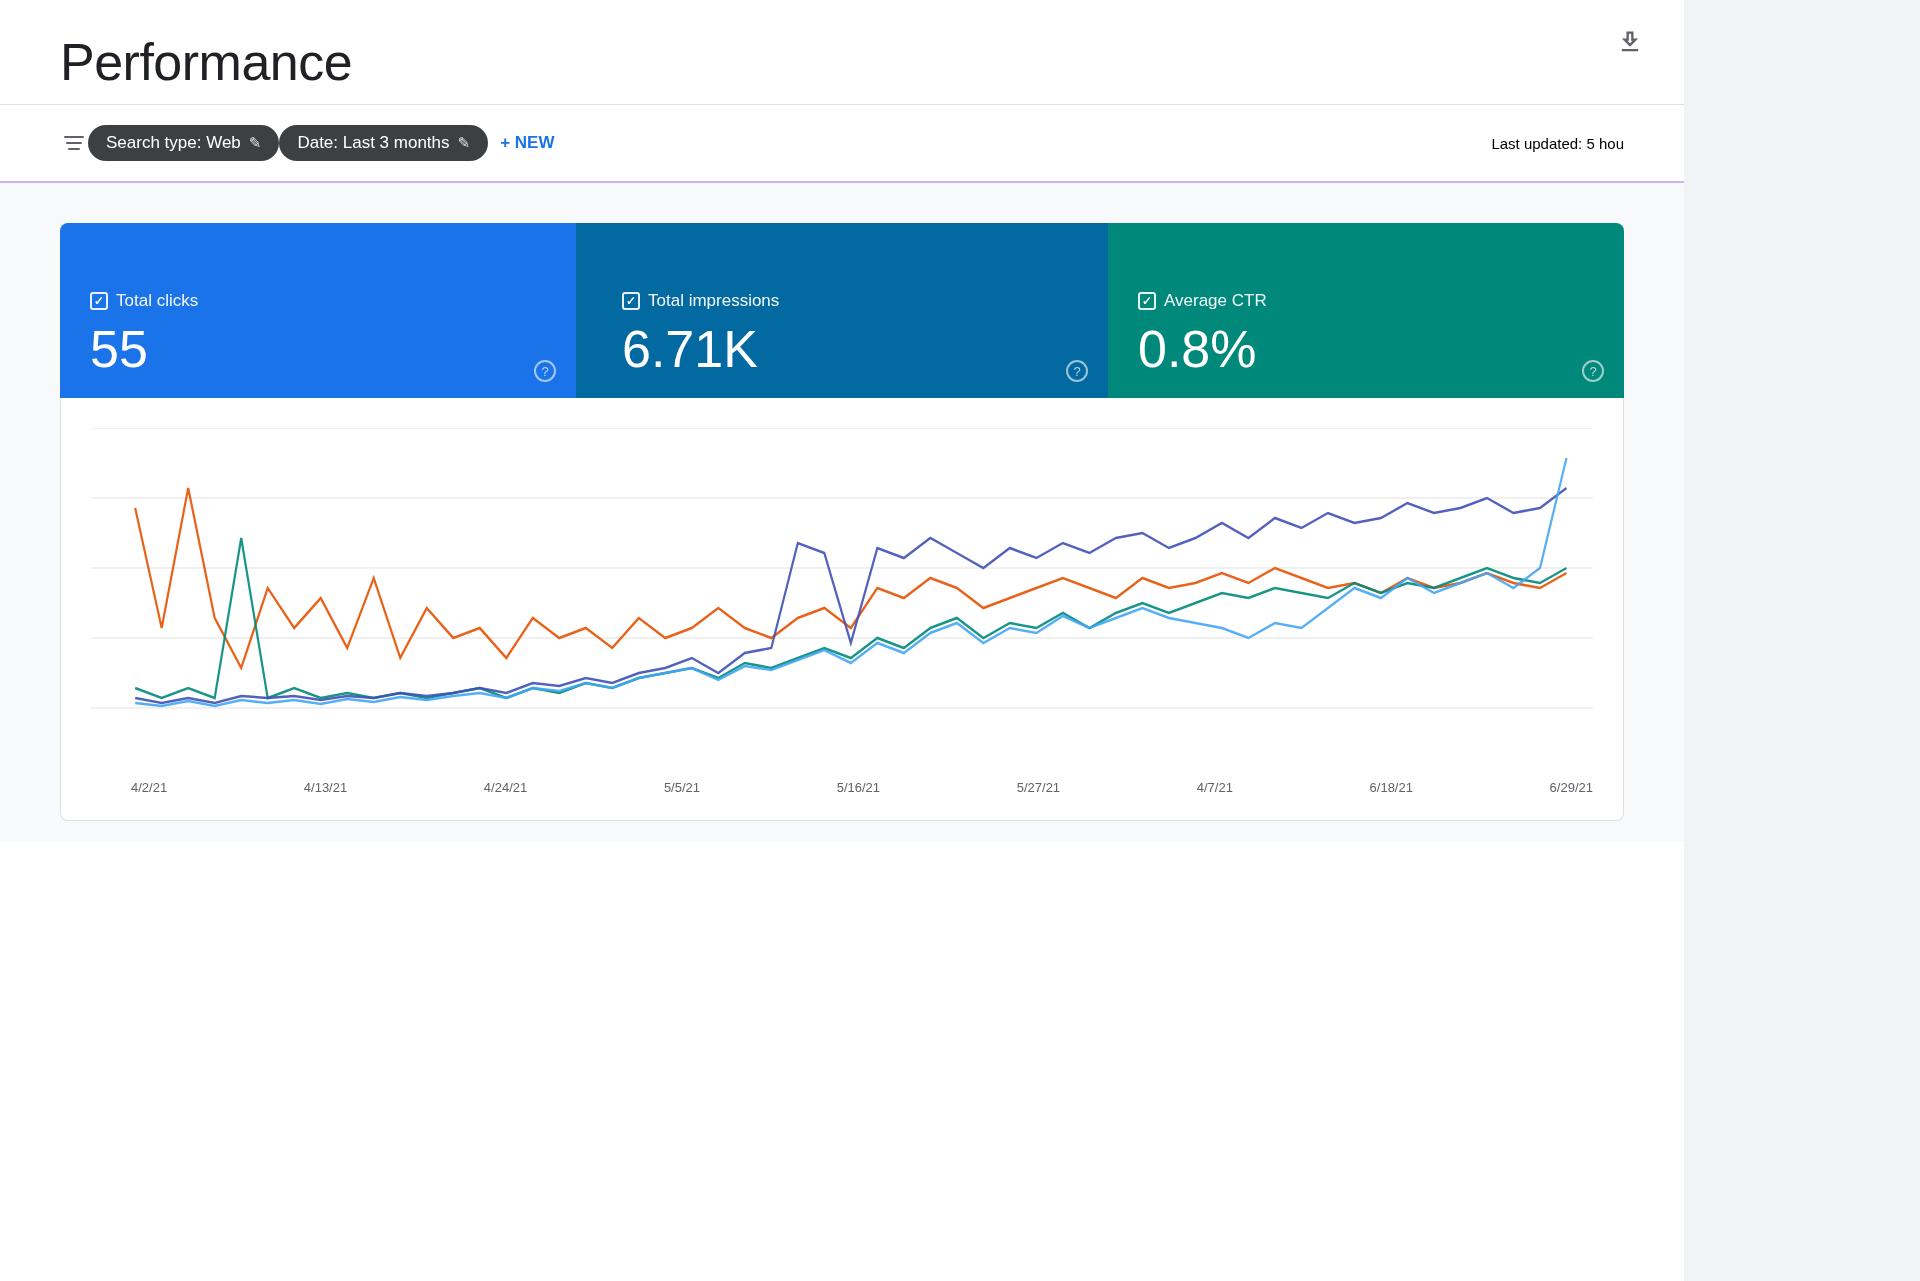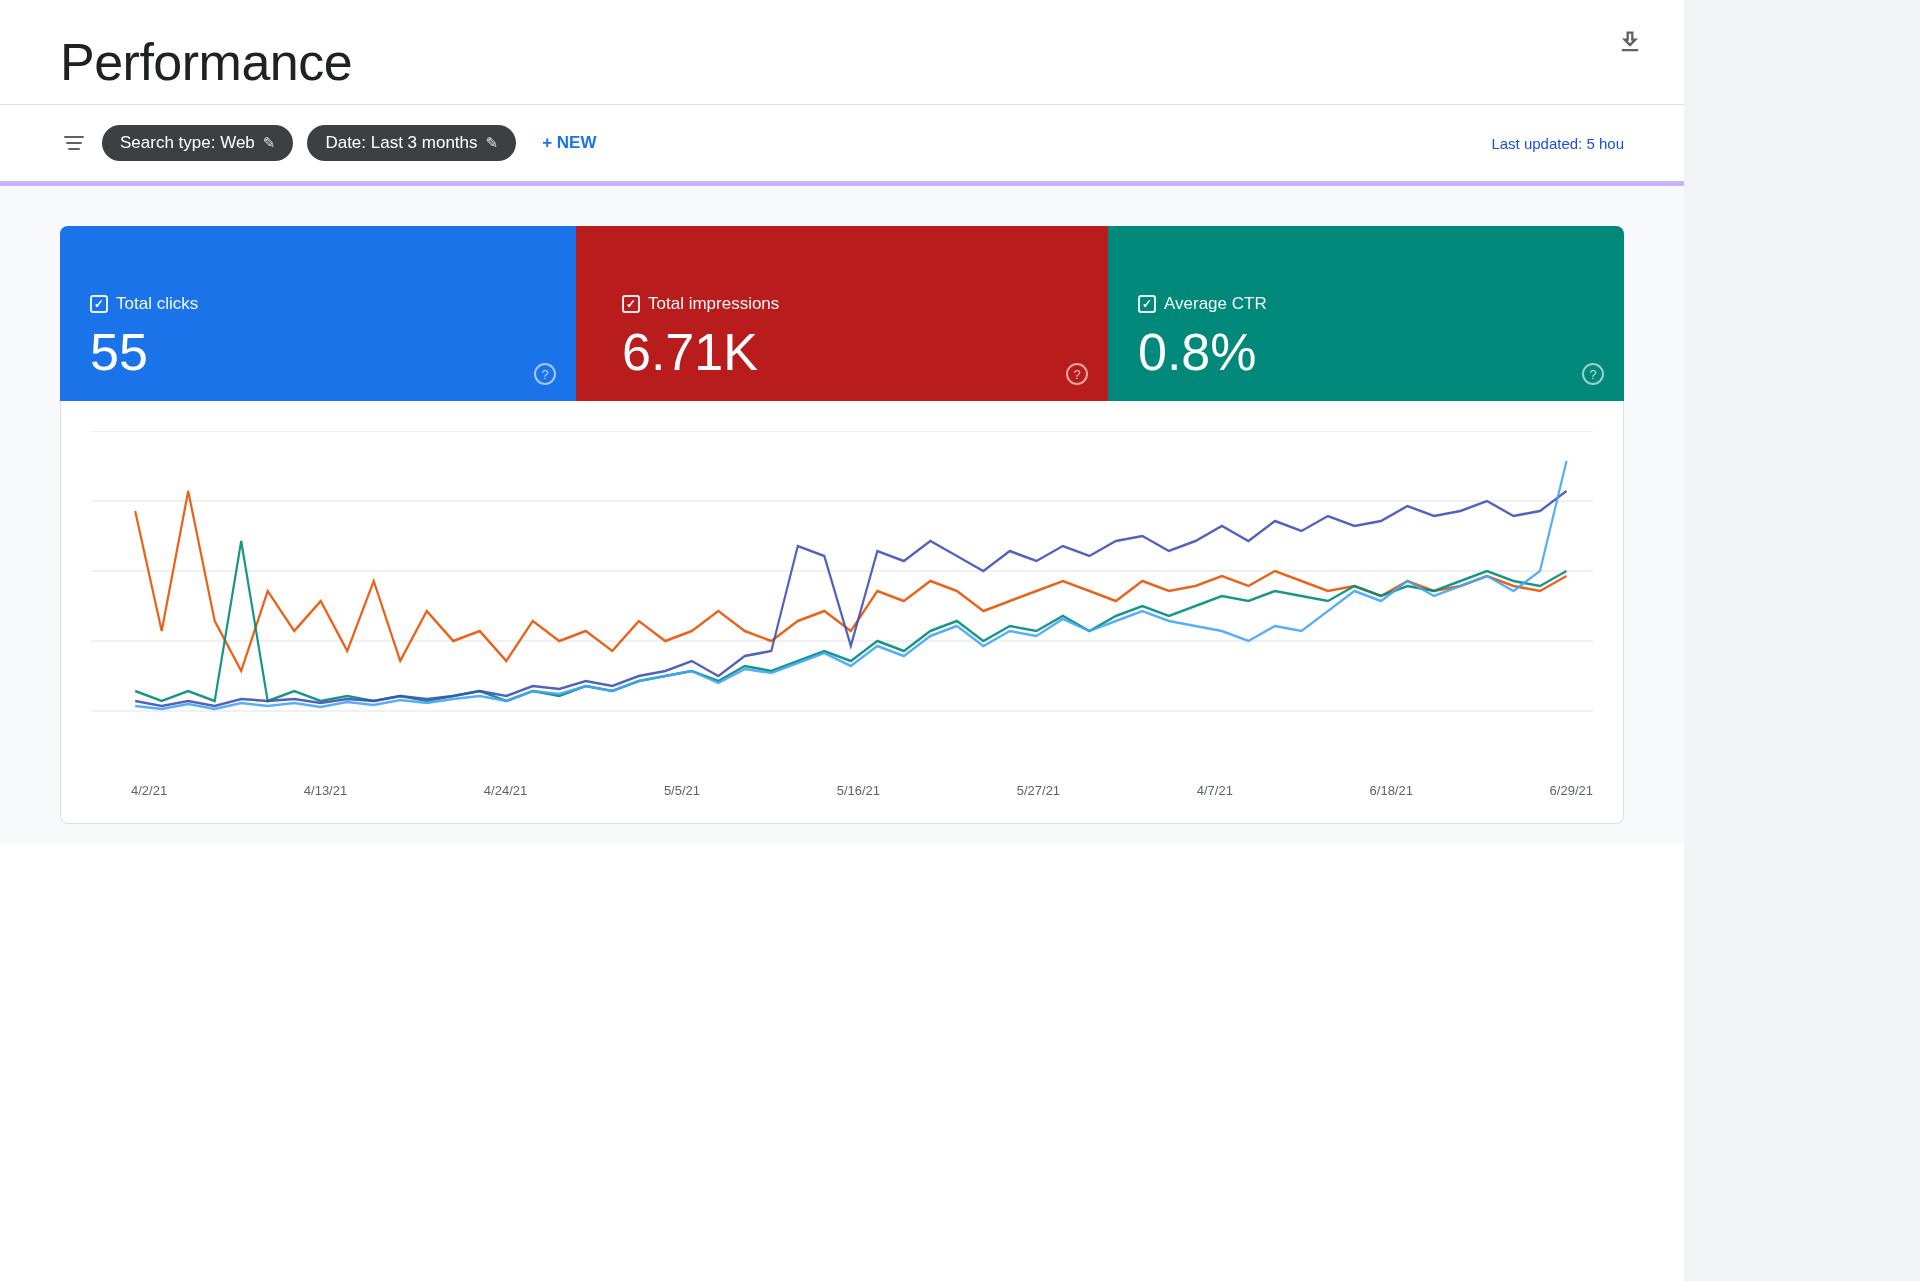--- a/index.html
+++ b/index.html
@@ -36,24 +36,23 @@
     .download-icon-area {
       position: absolute;
       top: 28px;
       right: 40px;
     }
 
     
     .toolbar {
       padding: 20px 60px;
       background: #fff;
-      border-bottom: 5px solid #c4b5fd;
-      display: flex;
-      align-items: center;
-      gap: 14px;
+      border-bottom: 2px solid #c4b5fd;
+      display: flex;
+      align-items: center;
     }
 
     .filter-icon {
       display: flex;
       flex-direction: column;
       gap: 4px;
       cursor: pointer;
       padding: 4px;
     }
     .filter-icon span {
@@ -94,21 +93,21 @@
       cursor: pointer;
       display: flex;
       align-items: flex-end;
       gap: 6px;
       padding: 8px 12px;
     }
 
     .last-updated {
       margin-left: auto;
       font-size: 15px;
-      color: #1d4ed8;
+      color: #000000;
     }
 
     
     .main-content {
       padding: 40px 60px 20px 60px;
       background: #f8f9fa;
     }
 
     
     .metric-cards {
@@ -121,21 +120,21 @@
 
     .metric-card {
       flex: 1;
       padding: 24px 30px 20px 30px;
       color: #fff;
       position: relative;
       cursor: pointer;
     }
 
     .metric-card.clicks { background: #1a73e8; }
-    .metric-card.impressions { background: #b91c1c; padding-left: 46px; }
+    .metric-card.impressions { background: #0369a1; padding-left: 46px; }
     .metric-card.ctr { background: #00897b; }
     .metric-card.position { background: #e65100; }
 
     .metric-card-header {
       display: flex;
       align-items: center;
       gap: 8px;
       margin-bottom: 10px;
       margin-top: 44px;
     }

